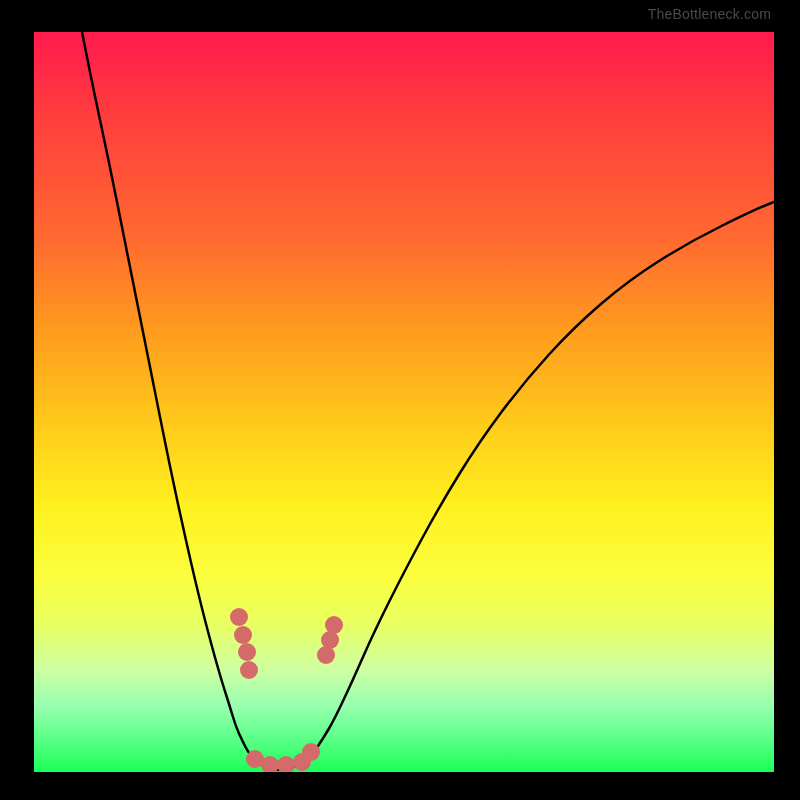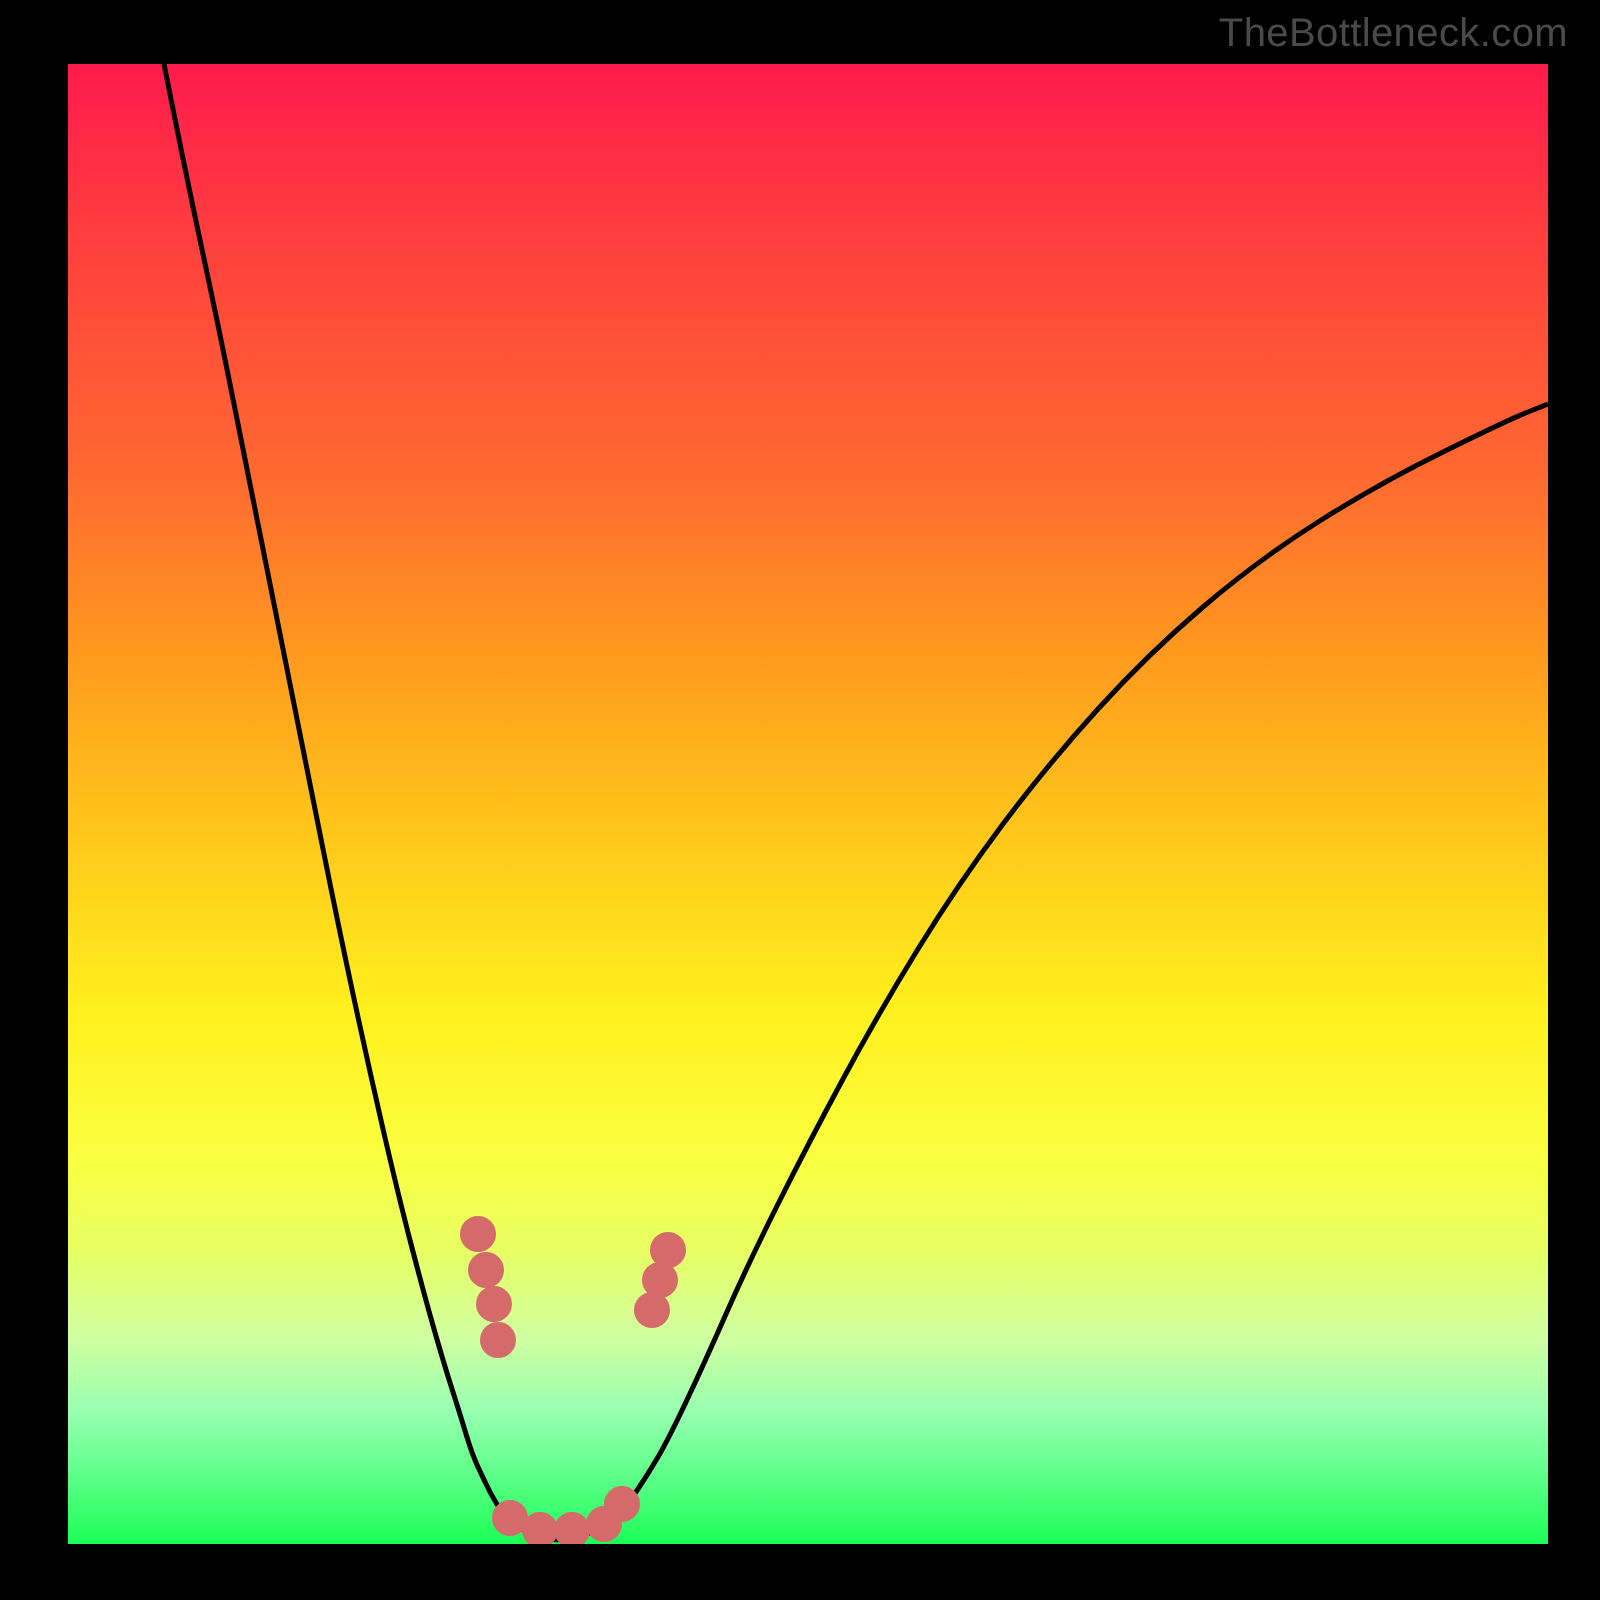--- a/index.html
+++ b/index.html
@@ -35,23 +35,23 @@
       #e8ff62 80%,
       #d0ffa0 86%,
       #98ffb0 91%,
       #55ff83 96%,
       #1aff55 100%
     );
   }
   .watermark {
     position: absolute;
     top: 6px;
-    right: 16px;
+    right: 29px;
     color: #4a4a4a;
-    font-size: 20px;
+    font-size: 14px;
     font-weight: 500;
     letter-spacing: 0.2px;
   }
   svg.curves {
     position: absolute;
     left: 0; top: 0;
     width: 740px; height: 740px;
   }
   .curve {
     fill: none;

